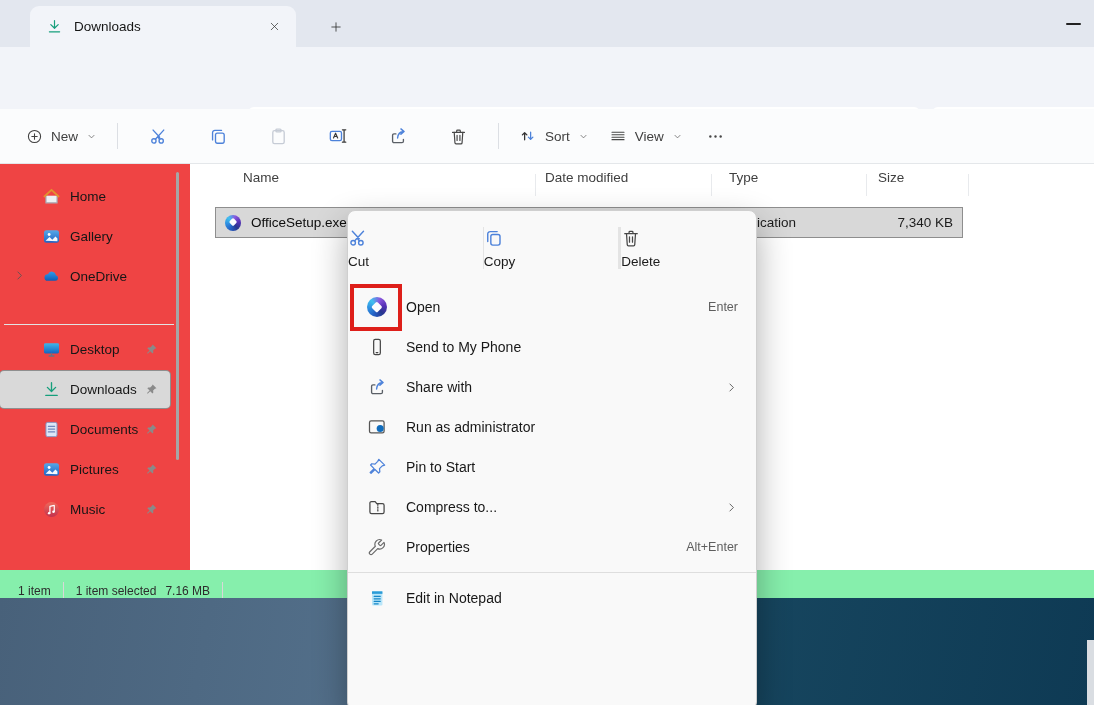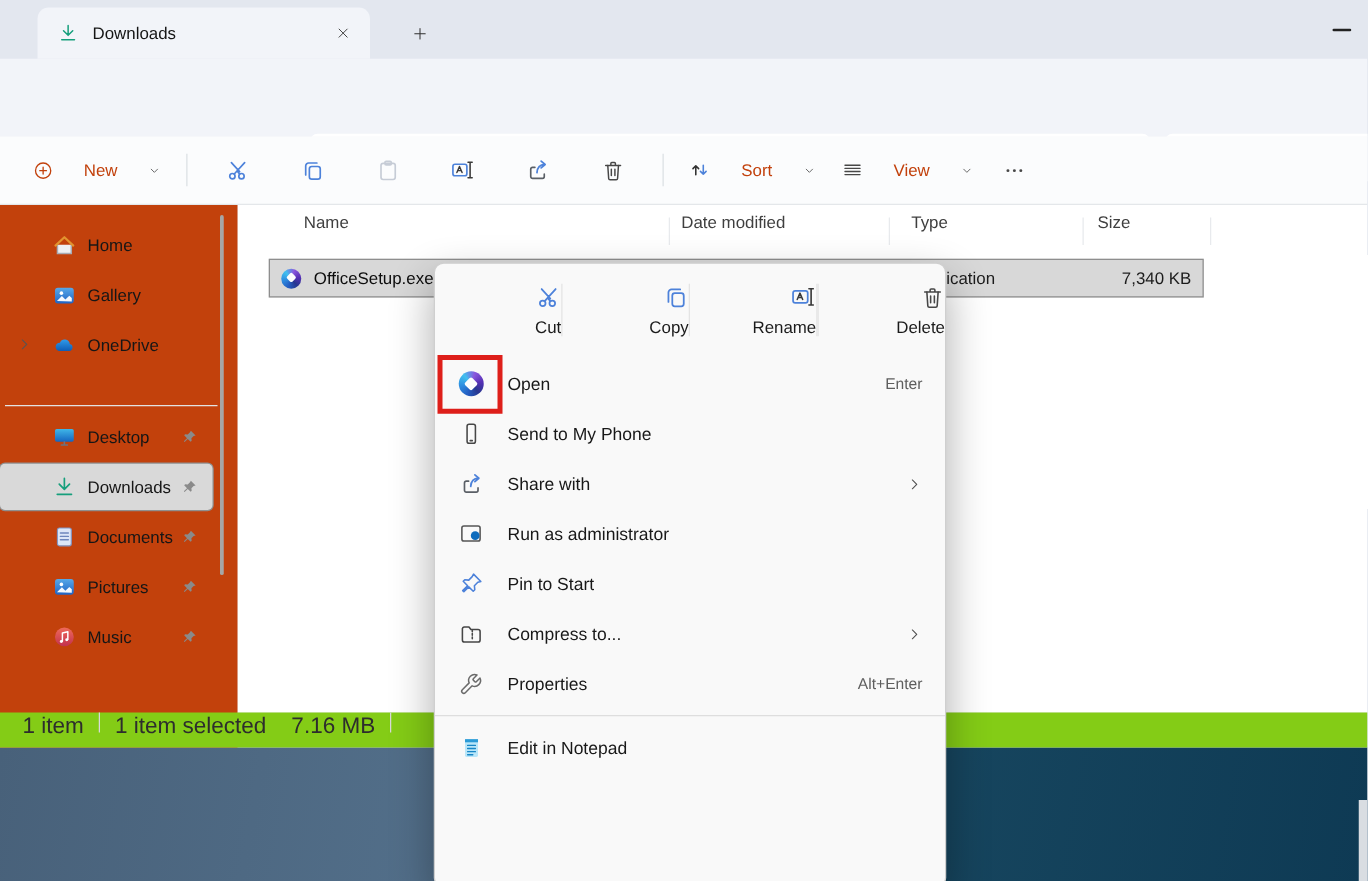--- a/index.html
+++ b/index.html
@@ -28,28 +28,28 @@
   .crumb-chev{margin:0 9px;color:#555}
   .crumb-text{font-size:14px;color:#1b1b1b}
   .searchbar{position:absolute;left:932px;top:60px;width:170px;height:38px;background:#fff;border-radius:6px;
              display:flex;align-items:center;padding-left:15px;box-sizing:border-box}
   .searchbar input{border:none;outline:none;background:transparent;font-family:inherit;font-size:13.5px;color:#444;width:140px}
   .searchbar input::placeholder{color:#5a6168;opacity:1}
 
   
   #toolbar{position:absolute;top:109px;left:0;width:100%;height:55px;background:#fbfcfd;
            border-bottom:1px solid #e4e7ea;display:flex;align-items:center;padding-left:16px;box-sizing:border-box}
-  .tb-group{display:flex;align-items:center;gap:24px;height:36px;padding:0 10px;border-radius:5px;color:#c2410c;font-size:13.5px}
+  .tb-group{display:flex;align-items:center;gap:8px;height:36px;padding:0 10px;border-radius:5px;color:#404040;font-size:13.5px}
   .tb-sep{width:1px;height:26px;background:#dcdfe4;margin:0 10px}
   .tb-ico{width:38px;height:36px;margin:0 11px;border-radius:5px;display:flex;align-items:center;justify-content:center}
   .blue{color:#4d82da}.gray{color:#474747}.faded{color:#c6ccd6}
   .chev{color:#5c5c5c}
 
   
-  #sidebar{position:absolute;left:0;top:164px;width:190px;height:434px;padding-top:14px;box-sizing:border-box;background:#c2410c;z-index:2}
+  #sidebar{position:absolute;left:0;top:164px;width:190px;height:434px;padding-top:14px;box-sizing:border-box;background:#ef4444;z-index:2}
   .sb-item{display:flex;align-items:center;height:37px;margin:0 20px 3px 0;border-radius:4px;padding-left:42px;position:relative;box-sizing:border-box}
   .sb-item .sb-ic{width:19px;height:19px;margin-right:9px;flex:0 0 auto}
   .sb-item .sb-label{font-size:13.5px;color:#161616;white-space:nowrap}
   .sb-item.selected{background:#d9d9d9;box-shadow:0 0 0 1px #8f8f8f}
   .sb-chev{position:absolute;left:13px;top:11px;color:#555}
   .sb-pin{position:absolute;right:12px;top:12px;color:#8a8a8a}
   .sb-gap{height:33px}
   .sb-sep{height:1px;background:#e3e3e3;margin:0 16px 6px 4px}
   .sb-scroll{position:absolute;left:176px;top:172px;width:3px;height:288px;background:#a6a6a6;border-radius:2px;z-index:3}
 
@@ -58,37 +58,37 @@
   .fh{position:absolute;top:6px;font-size:13.5px;color:#3f3f3f}
   .fh-name{left:53px}.fh-date{left:355px}.fh-type{left:539px}.fh-size{left:688px}
   .fh-vline{position:absolute;top:10px;width:1px;height:22px;background:#e8eaed}
   .file-row{position:absolute;left:25px;top:43px;width:748px;height:31px;background:#d8d8d8;
             border:1px solid #8e8e8e;box-sizing:border-box;display:flex;align-items:center}
   .file-name{margin-left:10px;font-size:13.5px;color:#0d0d0d}
   .file-type{position:absolute;left:514px;font-size:13.5px;color:#1c1c1c}
   .file-size{position:absolute;right:9px;font-size:13.5px;color:#1c1c1c}
 
   
-  #statusbar{position:absolute;left:0;top:570px;width:100%;height:28px;background:#84cc16;display:flex;
-             align-items:flex-start;font-size:18px;color:#2d2d2d;z-index:4;box-sizing:border-box}
+  #statusbar{position:absolute;left:0;top:570px;width:100%;height:28px;background:#86efac;display:flex;
+             align-items:flex-end;font-size:12px;color:#2d2d2d;z-index:4;box-sizing:border-box}
   .st-sep{width:1px;height:16px;background:#d8d8d8;margin:0 12px}
 
   
   #desktop{position:absolute;left:0;top:598px;width:100%;height:107px;overflow:hidden;z-index:1;
            background:linear-gradient(100deg,#48617a 0%,#54718c 38%,#506e89 52%,#17465f 66%,#0e3a54 100%)}
   .planks{position:absolute;left:750px;top:-12px;width:240px;height:140px;transform:skewX(-11deg) rotate(2deg);
           background:repeating-linear-gradient(90deg,#b4a9aa 0 13px,#6d6366 13 19px,#2a2125 19 25px,#c9bebe 25 43px,#574d50 43 51px,#211920 51 57px,#beb1b1 57 76px,#2e242a 76 85px)}
   .sliver{position:absolute;right:0;top:42px;width:7px;height:65px;background:#d9dde2}
 
   
   #ctx{position:absolute;left:347px;top:210px;width:410px;height:500px;background:#f9f9f9;
        border:1px solid #cfcfcf;border-radius:8px;box-shadow:0 14px 34px rgba(0,0,0,.32);
        z-index:40;box-sizing:border-box;overflow:hidden}
   .ctx-quick{display:flex;align-items:center;height:68px;margin-top:3px}
-  .ctx-q{flex:1;display:flex;flex-direction:column;align-items:flex-end;gap:6px}
+  .ctx-q{flex:1;display:flex;flex-direction:column;align-items:flex-start;gap:6px}
   .ctx-q .ql{font-size:13.5px;color:#1b1b1b}
   .ctx-qsep{width:1px;height:42px;background:#e4e4e4;flex:0 0 auto}
   .ctx-list{padding-top:5px}
   .ctx-item{height:40px;display:flex;align-items:center;padding:0 18px;font-size:14px;color:#181818}
   .mi{width:21px;height:21px;margin-right:19px;display:flex;align-items:center;justify-content:center;flex:0 0 auto}
   .sc{margin-left:auto;font-size:12.5px;color:#5e5e5e}
   .subarrow{margin-left:auto;color:#4f4f4f}
   .ctx-sep{height:1px;background:#dedede;margin:5px 0}
   .red-box{position:absolute;left:350px;top:284px;width:52px;height:47px;border:4px solid #de1f1a;z-index:50;box-sizing:border-box}
 
@@ -437,21 +437,21 @@
     <span class="file-name">OfficeSetup.exe</span>
     <span class="file-type">Application</span>
     <span class="file-size">7,340 KB</span>
   </div>
 </div>
 
 <div id="statusbar">
   <span style="margin-left:18px">1 item</span>
   <span class="st-sep"></span>
   <span>1 item selected</span>
-  <span style="margin-left:20px">7.16 MB</span>
+  <span style="margin-left:9px">7.16 MB</span>
   <span class="st-sep"></span>
 </div>
 
 <div id="desktop">
   <div class="planks"></div>
   <div class="sliver"></div>
 </div>
 
 <div id="ctx">
   <div class="ctx-quick">
@@ -462,28 +462,20 @@
       <span class="ql">Cut</span>
     </div>
     <div class="ctx-qsep"></div>
     <div class="ctx-q">
       <svg class="ic blue" width="20" height="20">
           <use href="#i-copy"></use>
         </svg>
       <span class="ql">Copy</span>
     </div>
     <div class="ctx-qsep"></div>
-    <div class="ctx-q">
-      <svg width="21" height="21" viewBox="0 0 24 24" class="ic">
-        <rect x="2.8" y="6.5" width="13.4" height="11" rx="2" stroke="#4d82da" stroke-width="1.6"></rect>
-        <path d="M6.6 14.4l2.5-5.8 2.5 5.8M7.5 12.6h3.2" stroke="#3a3a3a" stroke-width="1.4"></path>
-        <path d="M19.3 4.6v14.8M17.3 4.6h4M17.3 19.4h4" stroke="#3a3a3a" stroke-width="1.5"></path>
-      </svg>
-      <span class="ql">Rename</span>
-    </div>
     <div class="ctx-qsep"></div>
     <div class="ctx-qsep"></div>
     <div class="ctx-q">
       <svg class="ic gray" width="20" height="20">
           <use href="#i-trash"></use>
         </svg>
       <span class="ql">Delete</span>
     </div>
   </div>
 

